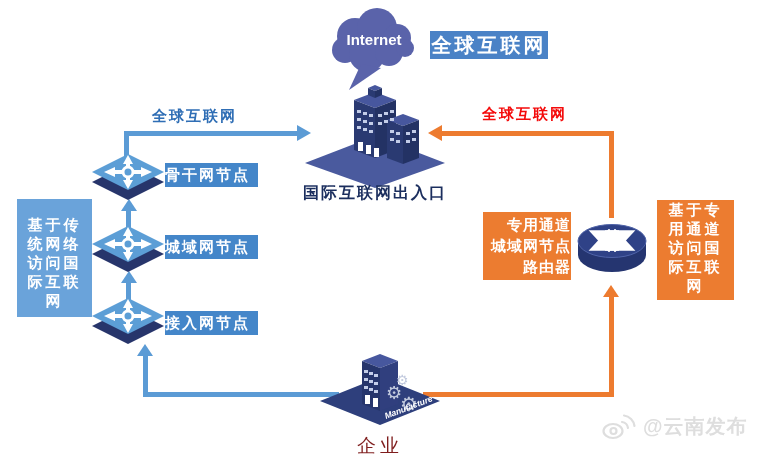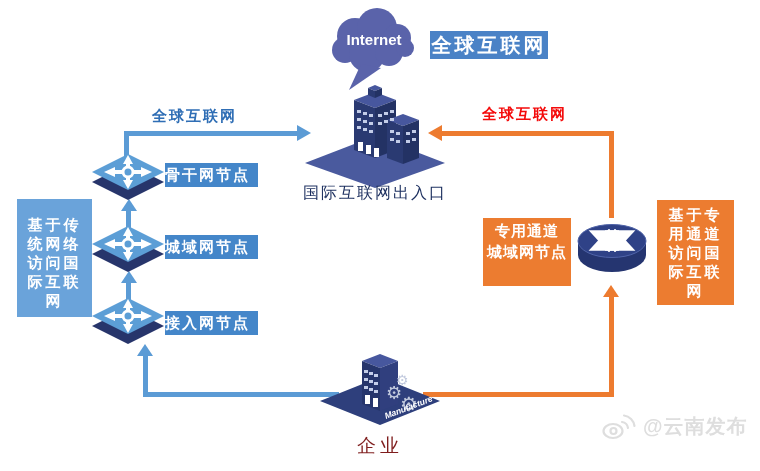--- a/index.html
+++ b/index.html
@@ -21,37 +21,37 @@
   .nodebox{
     position:absolute;left:165px;width:93px;height:24px;background:#4486c9;color:#fff;
     font-size:15px;font-weight:bold;letter-spacing:2px;line-height:24px;
   }
   .tallbox{
     position:absolute;color:#fff;font-size:15px;letter-spacing:3px;text-align:center;
     font-weight:bold;
   }
   .tallbox span{display:block;line-height:19px;}
   .tall-blue{left:17px;top:199px;width:75px;height:102px;background:#6aa3da;padding-top:16px;}
-  .tall-orange{left:657px;top:200px;width:77px;height:100px;background:#ec7c30;padding-top:5px;}
+  .tall-orange{left:657px;top:200px;width:77px;height:100px;background:#ec7c30;}
   .routerbox{
-    position:absolute;left:483px;top:218px;width:88px;height:66px;background:#ec7c30;color:#fff;
-    font-size:15px;font-weight:bold;text-align:center;letter-spacing:1px;padding-top:2px;
+    position:absolute;left:483px;top:212px;width:88px;height:66px;background:#ec7c30;color:#fff;
+    font-size:15px;font-weight:bold;text-align:right;letter-spacing:1px;padding-top:2px;
   }
   .routerbox span{display:block;line-height:21px;}
   .globalbox{
     position:absolute;left:430px;top:31px;width:118px;height:28px;background:#4a82c6;color:#fff;
     font-size:20px;font-weight:bold;letter-spacing:3px;text-align:center;line-height:28px;
   }
   .flowlabel{position:absolute;font-size:15px;font-weight:bold;letter-spacing:2px;}
   .flow-blue{left:152px;top:107px;color:#2f6eb5;}
   .flow-red{left:482px;top:105px;color:#f40b0b;}
   .caption-serif{
     position:absolute;font-family:"Liberation Serif","DejaVu Serif",serif;text-align:center;
   }
-  .gateway-caption{left:278px;top:183px;width:194px;font-size:16px;letter-spacing:2px;color:#1b2e5e;font-weight:normal;}
+  .gateway-caption{left:278px;top:183px;width:194px;font-size:16px;letter-spacing:2px;color:#1b2e5e;font-weight:bold;}
   .enterprise-caption{left:318px;top:433px;width:124px;font-size:19px;letter-spacing:4px;color:#7f1d1d;}
   
   .watermark{
     position:absolute;left:600px;top:411px;display:flex;align-items:center;gap:5px;
     color:#dedede;font-size:20px;font-weight:bold;letter-spacing:1px;
   }
 </style>
 </head>
 <body>
 
@@ -230,20 +230,21 @@
       <path d="M5,26 v14 a34,17 0 0 0 68,0 v-14" fill="#253570"></path>
       <ellipse cx="39" cy="26" rx="34" ry="16.5" fill="#2f4287" stroke="#4f63a8" stroke-width="1"></ellipse>
       <line x1="22" y1="33" x2="56" y2="18" stroke="#fff" stroke-width="3.5" marker-start="url(#ah)" marker-end="url(#ah)"></line>
       <line x1="56" y1="33" x2="22" y2="18" stroke="#fff" stroke-width="3.5" marker-start="url(#ah)" marker-end="url(#ah)"></line>
     </svg>
   </div>
 
   <div class="routerbox">
     <span>专用通道</span>
     <span>城域网节点</span>
+    <span>路由器</span>
   </div>
 
   <div class="tallbox tall-orange">
     <span>基于专</span>
     <span>用通道</span>
     <span>访问国</span>
     <span>际互联</span>
     <span>网</span>
   </div>
 

